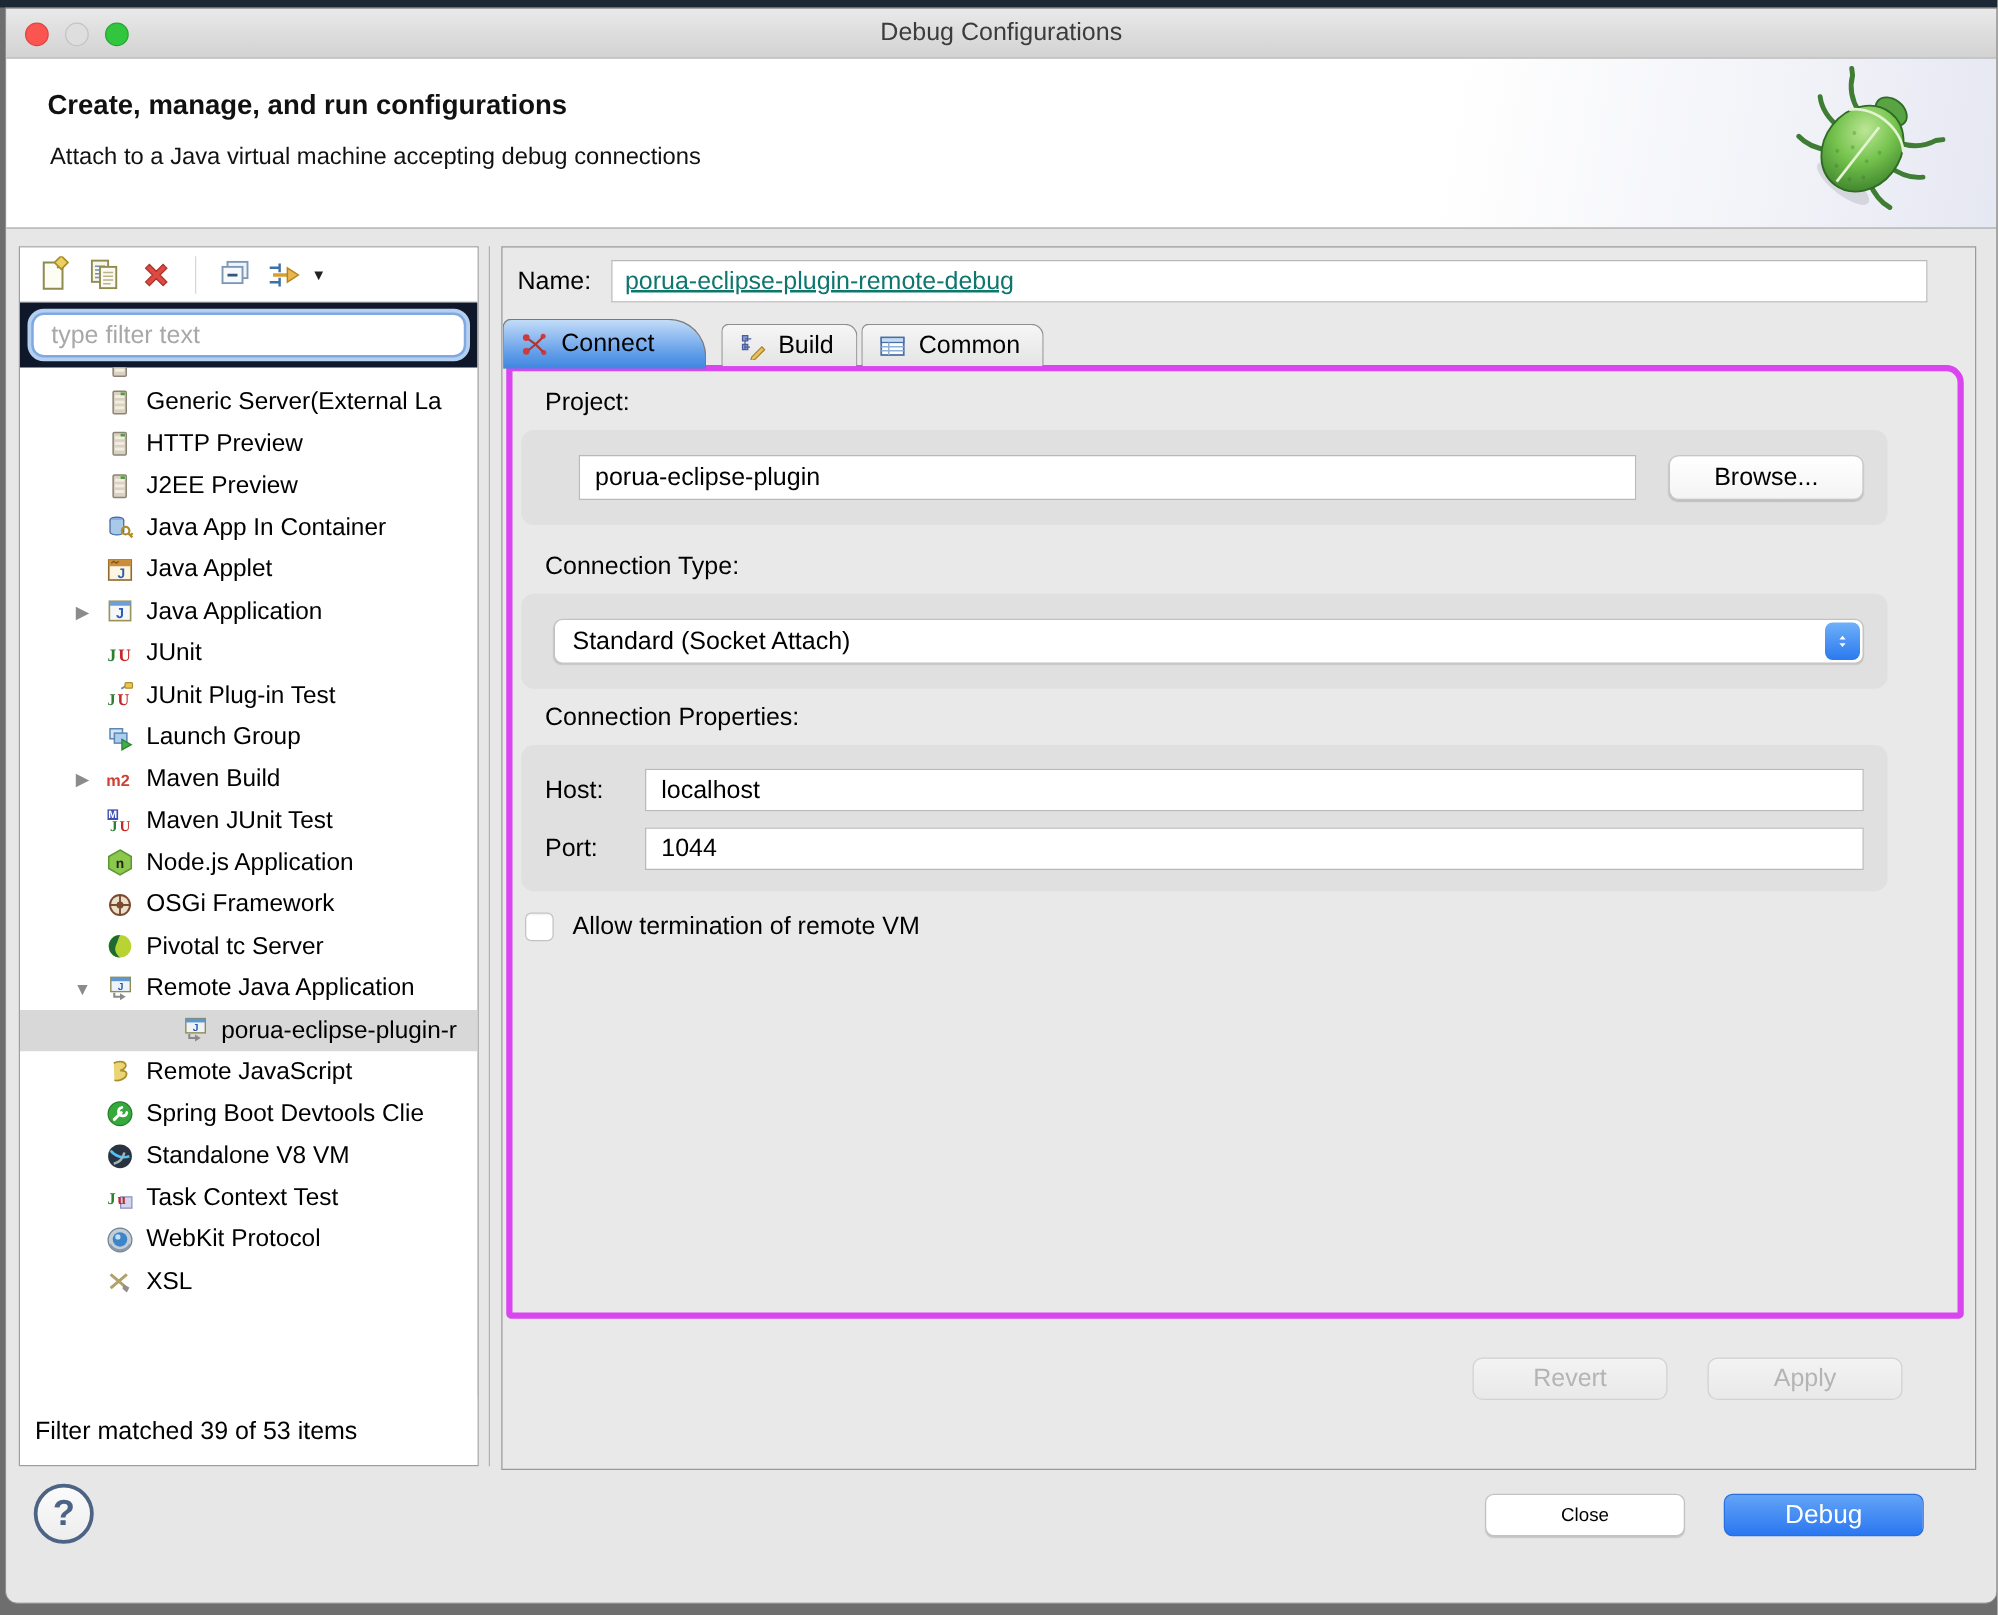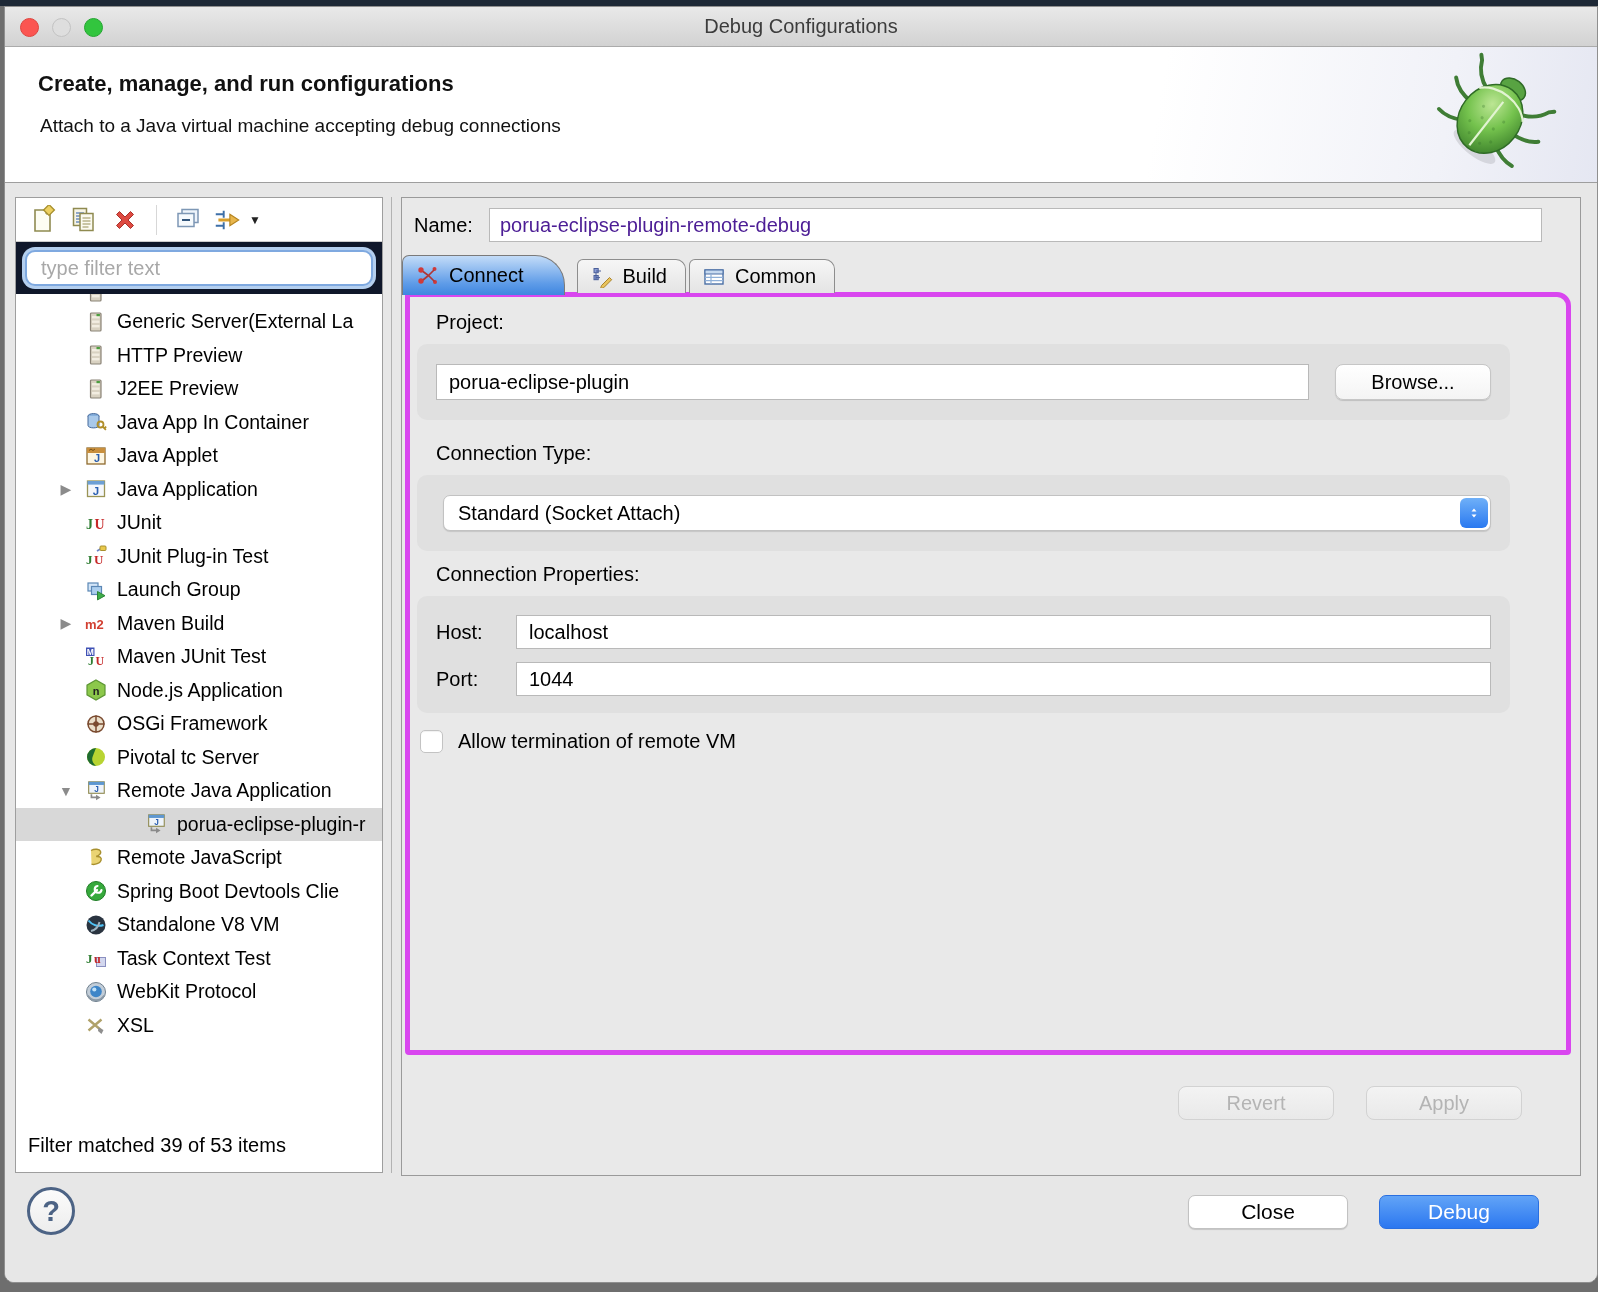--- a/index.html
+++ b/index.html
@@ -94,22 +94,23 @@
 
   
   .rpanel {
     position:absolute; left:396px; top:14px; width:1180px; height:979px;
     background:#e9e9e9; border:1px solid #9a9a9a;
   }
   .name-row { position:absolute; top:10px; left:12px; right:38px; height:34px; display:flex; align-items:center; }
   .name-label { font-size:20px; color:#000; margin-right:16px; }
   .name-input {
     flex:1; height:34px; border:1px solid #b9b9b9; background:#fff;
-    font-size:20px; padding:0 10px; outline:none; color:#4c1d95;
+    font-size:20px; padding:0 10px; outline:none; color:#0f766e;
     font-family:"Liberation Sans", sans-serif;
+    text-decoration:underline;
   }
 
   .tabbar { position:absolute; top:55px; left:0; height:40px; display:flex; align-items:flex-end; z-index:3; }
   .tab {
     display:flex; align-items:center; gap:9px; font-size:20px; color:#000;
     border:1px solid #8d8d8d; border-bottom:none;
     background:linear-gradient(#f6f6f6,#e4e4e4);
     height:34px; padding:0 18px 0 12px; border-radius:6px 10px 0 0; margin-right:3px;
   }
   .tab.active {
@@ -128,21 +129,21 @@
   .group {
     background:#e0e0e0; border-radius:10px; margin:10px 56px 0 7px;
     padding:20px 19px; display:flex; align-items:center;
   }
   .group.col { flex-direction:column; align-items:stretch; gap:13px; padding:19px 19px 17px 19px; }
   .text-input {
     height:36px; border:1px solid #b9b9b9; background:#fff; font-size:20px;
     padding:0 12px; outline:none; color:#000; width:100%;
     font-family:"Liberation Sans", sans-serif;
   }
-  .proj-input { flex:1; }
+  .proj-input { flex:1;margin-left:27px; }
   .btn {
     height:36px; border-radius:8px; border:1px solid #c6c6c6;
     background:linear-gradient(#ffffff,#f4f4f4); font-size:20px; color:#000;
     display:flex; align-items:center; justify-content:center;
     font-family:"Liberation Sans", sans-serif;
   }
   .browse-btn { width:156px; margin-left:26px; box-shadow:0 1px 1px rgba(0,0,0,.15); }
 
   .mt-label1 { margin-top:22px; }
   .mt-label2 { margin-top:12px; }
@@ -180,21 +181,21 @@
 
   
   .help-btn {
     position:absolute; left:22px; top:1004px; width:48px; height:48px; border-radius:50%;
     border:3px solid #4c6385; background:linear-gradient(#fbfbfb,#ededed);
     display:flex; align-items:center; justify-content:center;
     font-size:29px; font-weight:bold; color:#4c6385;
   }
   .close-btn {
     position:absolute; right:249px; top:1012px; width:160px; height:34px; border-radius:7px;
-    border:1px solid #c2c2c2; background:#fff; font-size:21px; color:#000;
+    border:1px solid #c2c2c2; background:#fff; font-size:15px; color:#000;
     display:flex; align-items:center; justify-content:center;
     box-shadow:0 1px 1px rgba(0,0,0,.15);
   }
   .debug-btn {
     position:absolute; right:58px; top:1012px; width:160px; height:34px; border-radius:7px;
     border:1px solid #2a6fe0; background:linear-gradient(#62a4f7,#2b77f0);
     font-size:21px; color:#fff; display:flex; align-items:center; justify-content:center;
   }
 </style>
 </head>

